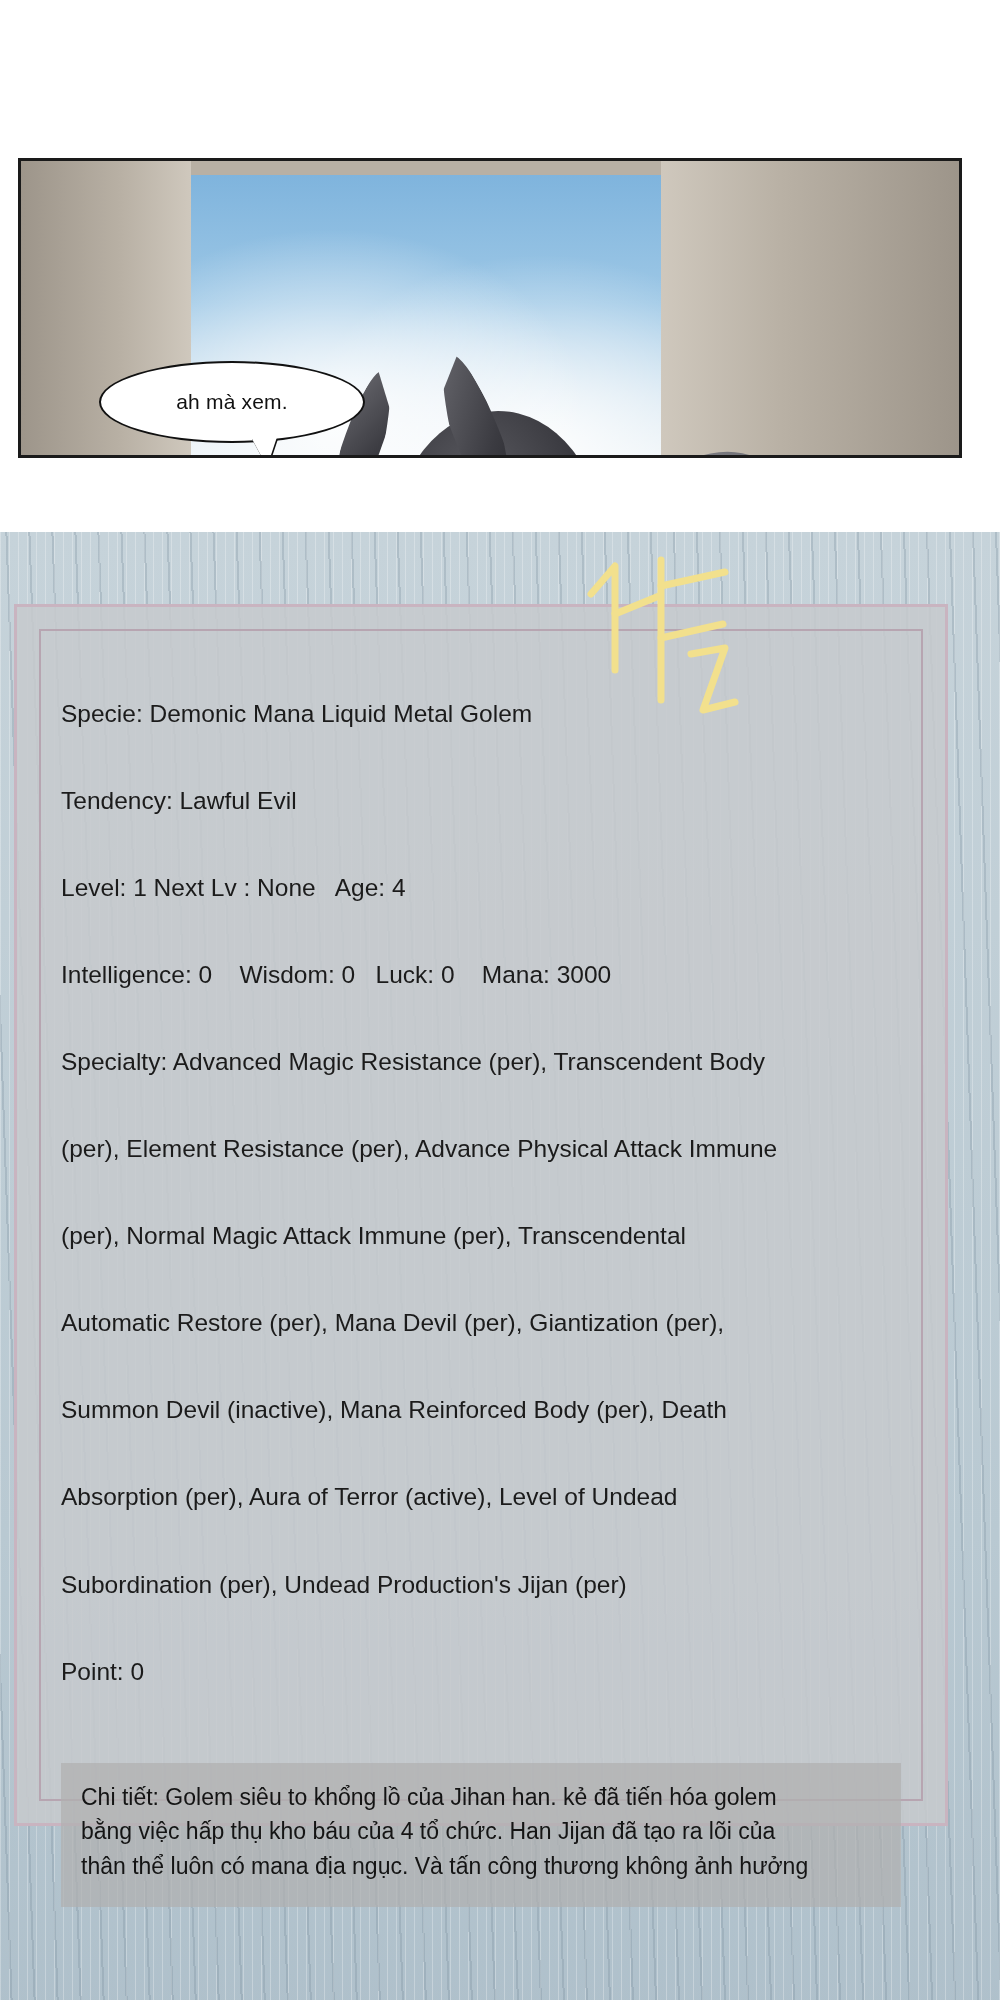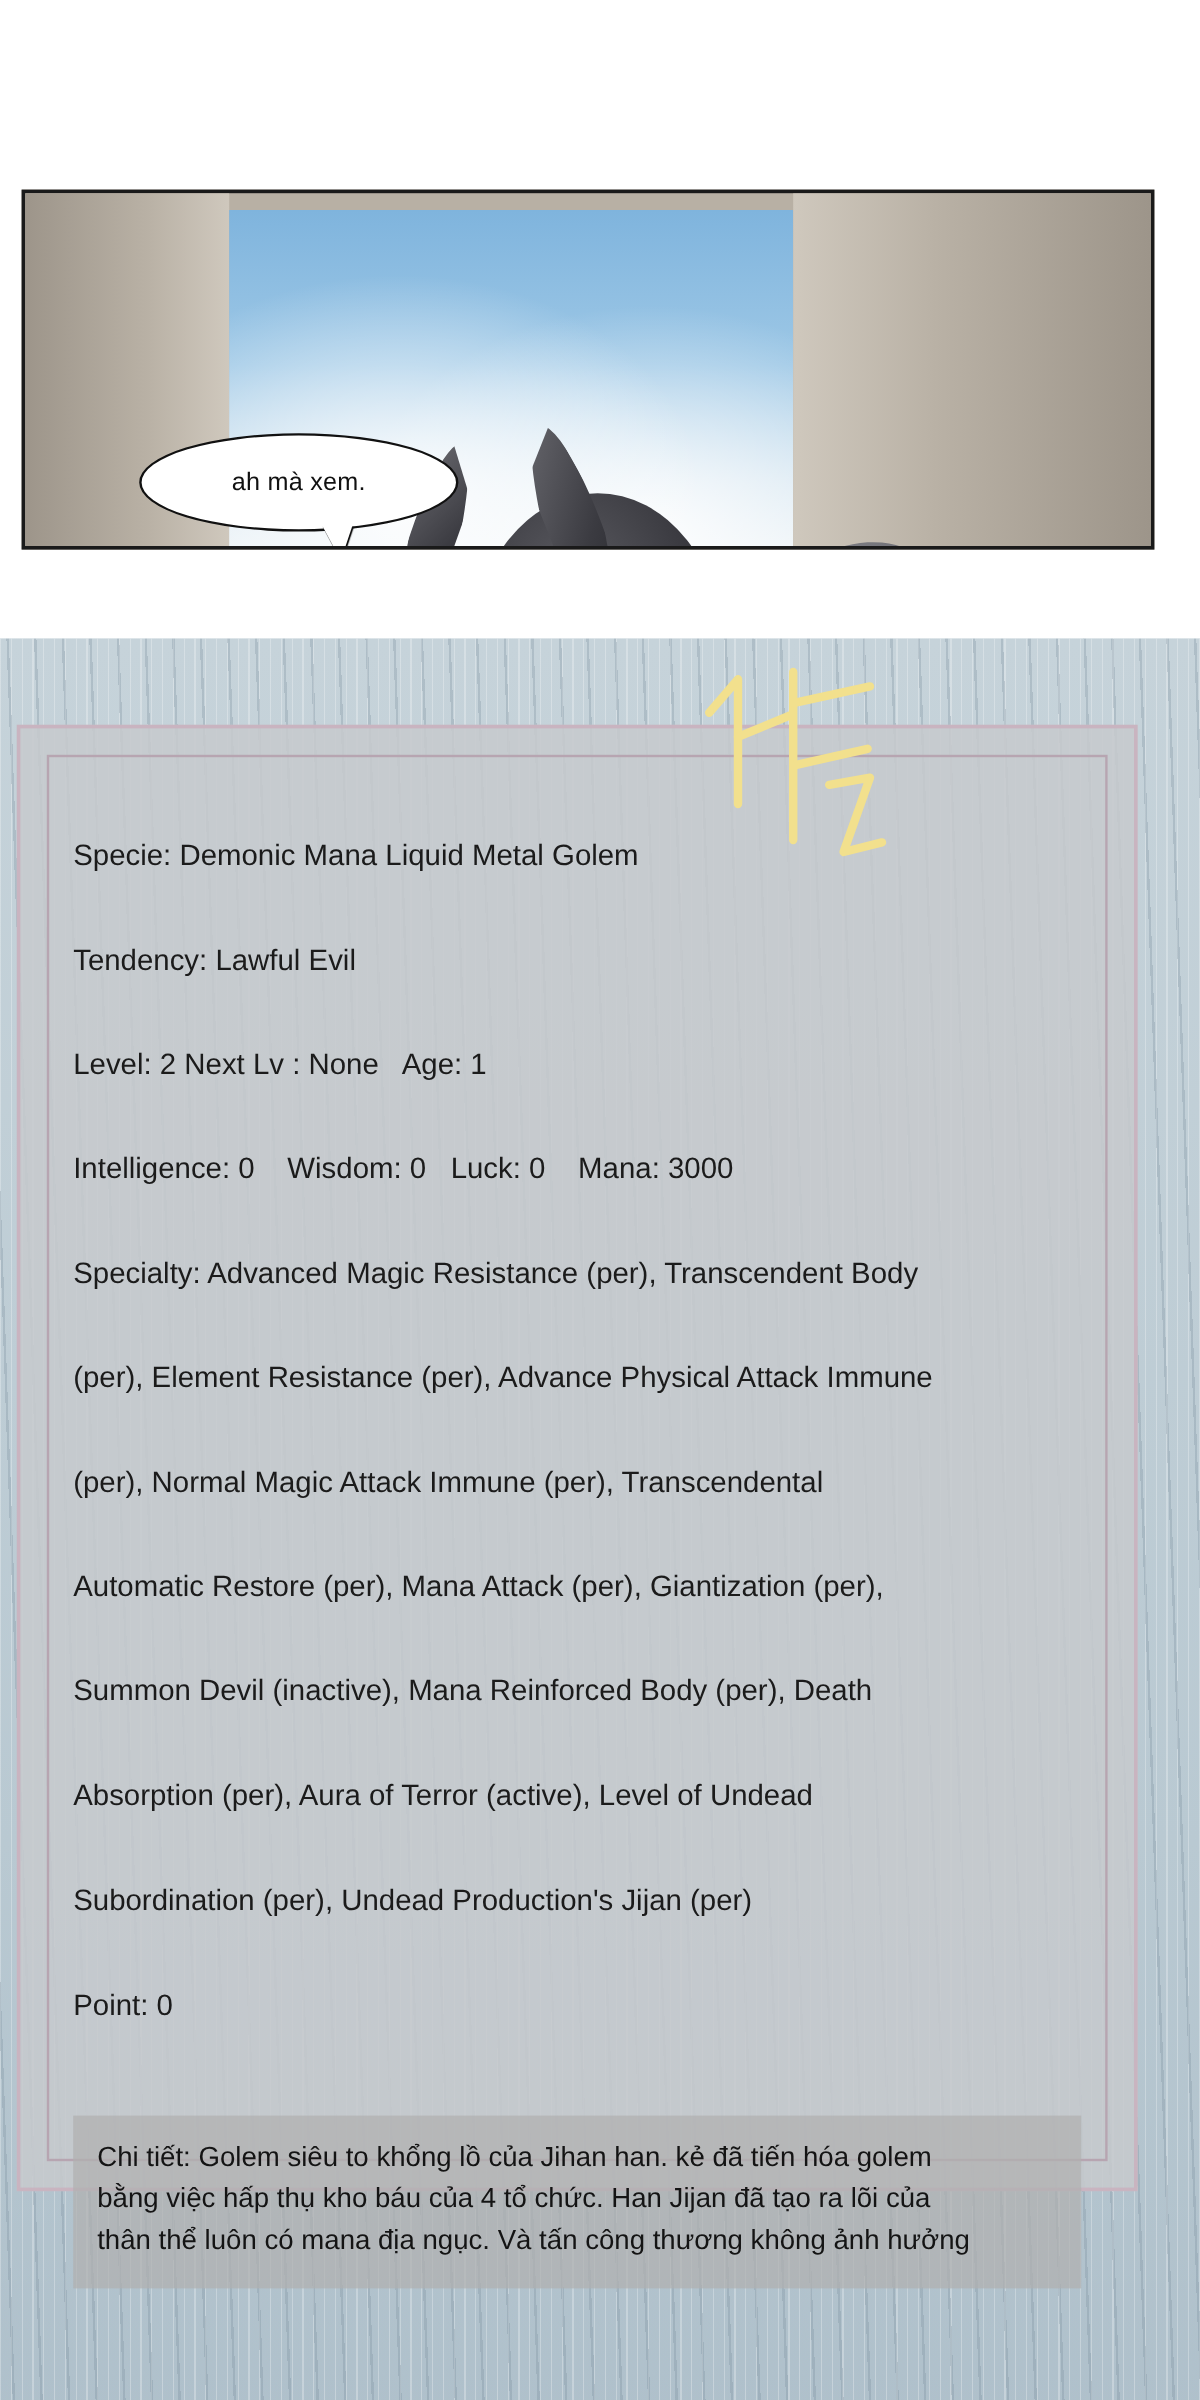--- a/index.html
+++ b/index.html
@@ -97,21 +97,21 @@
     align-items: center;
     justify-content: center;
     z-index: 9;
   }
   .bubble span {
     font-size: 21px;
     color: #111111;
     letter-spacing: .2px;
   }
   #bubble-ah {
-    left: 95px; top: 200px; width: 262px; height: 78px; align-items: center;
+    left: 78px; top: 200px; width: 262px; height: 78px; align-items: center;
   }
   #bubble-ah:after {
     content: "";
     position: absolute;
     left: 150px; bottom: -26px;
     width: 0; height: 0;
     border-left: 16px solid transparent;
     border-right: 10px solid transparent;
     border-top: 30px solid #ffffff;
     filter: drop-shadow(1px 2px 0 #111);
@@ -244,26 +244,26 @@
       <path d="M116 104 L150 98 L128 160 L160 152"></path>
     </g>
   </svg>
 
   <div id="status-frame">
     <div class="inner-line"></div>
 
     <div id="stat-block">
       <div>Specie: Demonic Mana Liquid Metal Golem</div>
       <div>Tendency: Lawful Evil</div>
-      <div>Level: 2 Next Lv : None   Age: 1</div>
+      <div>Level: 1 Next Lv : None   Age: 4</div>
       <div>Intelligence: 0    Wisdom: 0   Luck: 0    Mana: 3000</div>
       <div>Specialty: Advanced Magic Resistance (per), Transcendent Body</div>
       <div>(per), Element Resistance (per), Advance Physical Attack Immune</div>
       <div>(per), Normal Magic Attack Immune (per), Transcendental</div>
-      <div>Automatic Restore (per), Mana Attack (per), Giantization (per),</div>
+      <div>Automatic Restore (per), Mana Devil (per), Giantization (per),</div>
       <div>Summon Devil (inactive), Mana Reinforced Body (per), Death</div>
       <div>Absorption (per), Aura of Terror (active), Level of Undead</div>
       <div>Subordination (per), Undead Production's Jijan (per)</div>
       <div>Point: 0</div>
     </div>
 
     <div id="detail-block">
       <p>Chi tiết: Golem siêu to khổng lồ của Jihan han. kẻ đã tiến hóa golem</p>
       <p>bằng việc hấp thụ kho báu của 4 tổ chức. Han Jijan đã tạo ra lõi của</p>
       <p>thân thể luôn có mana địa ngục. Và tấn công thương không ảnh hưởng</p>

